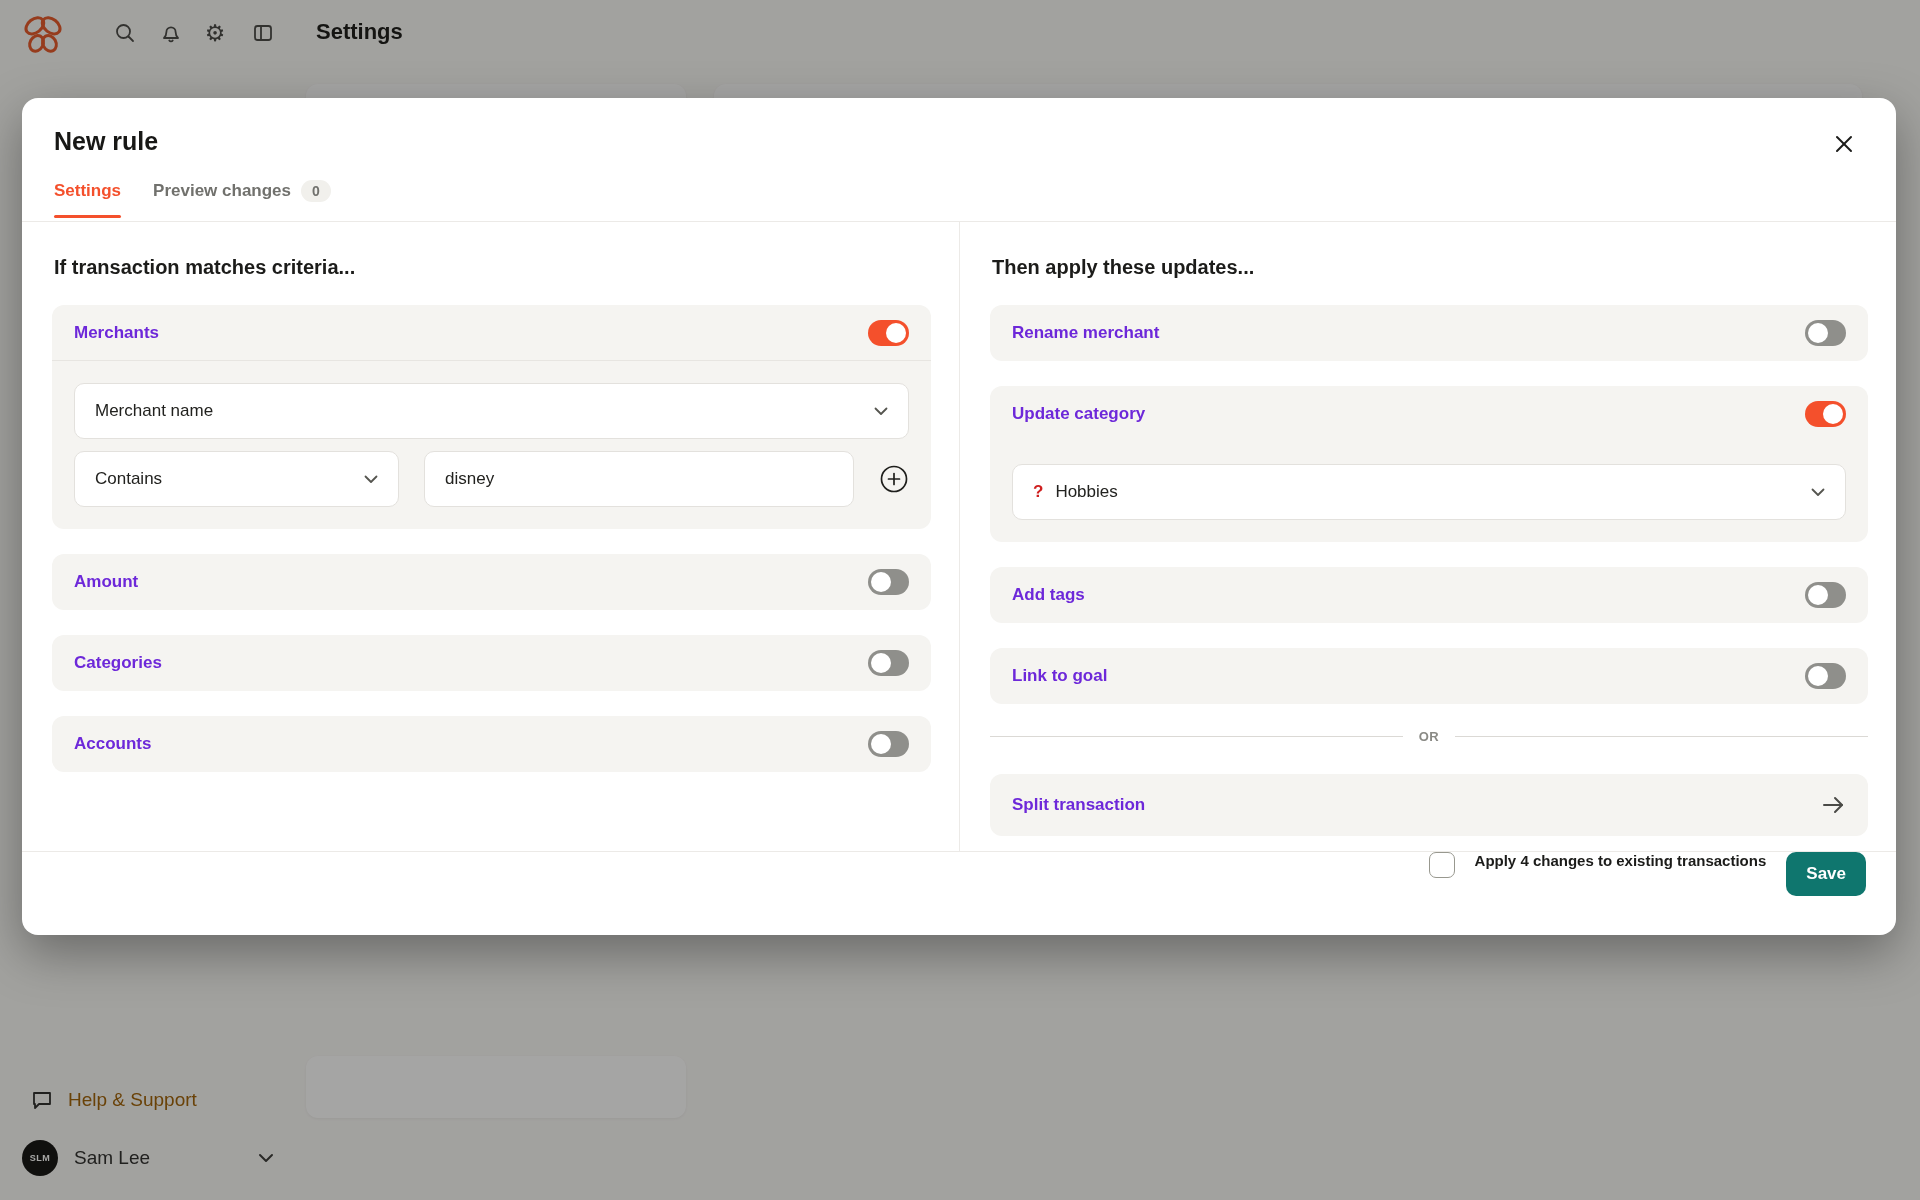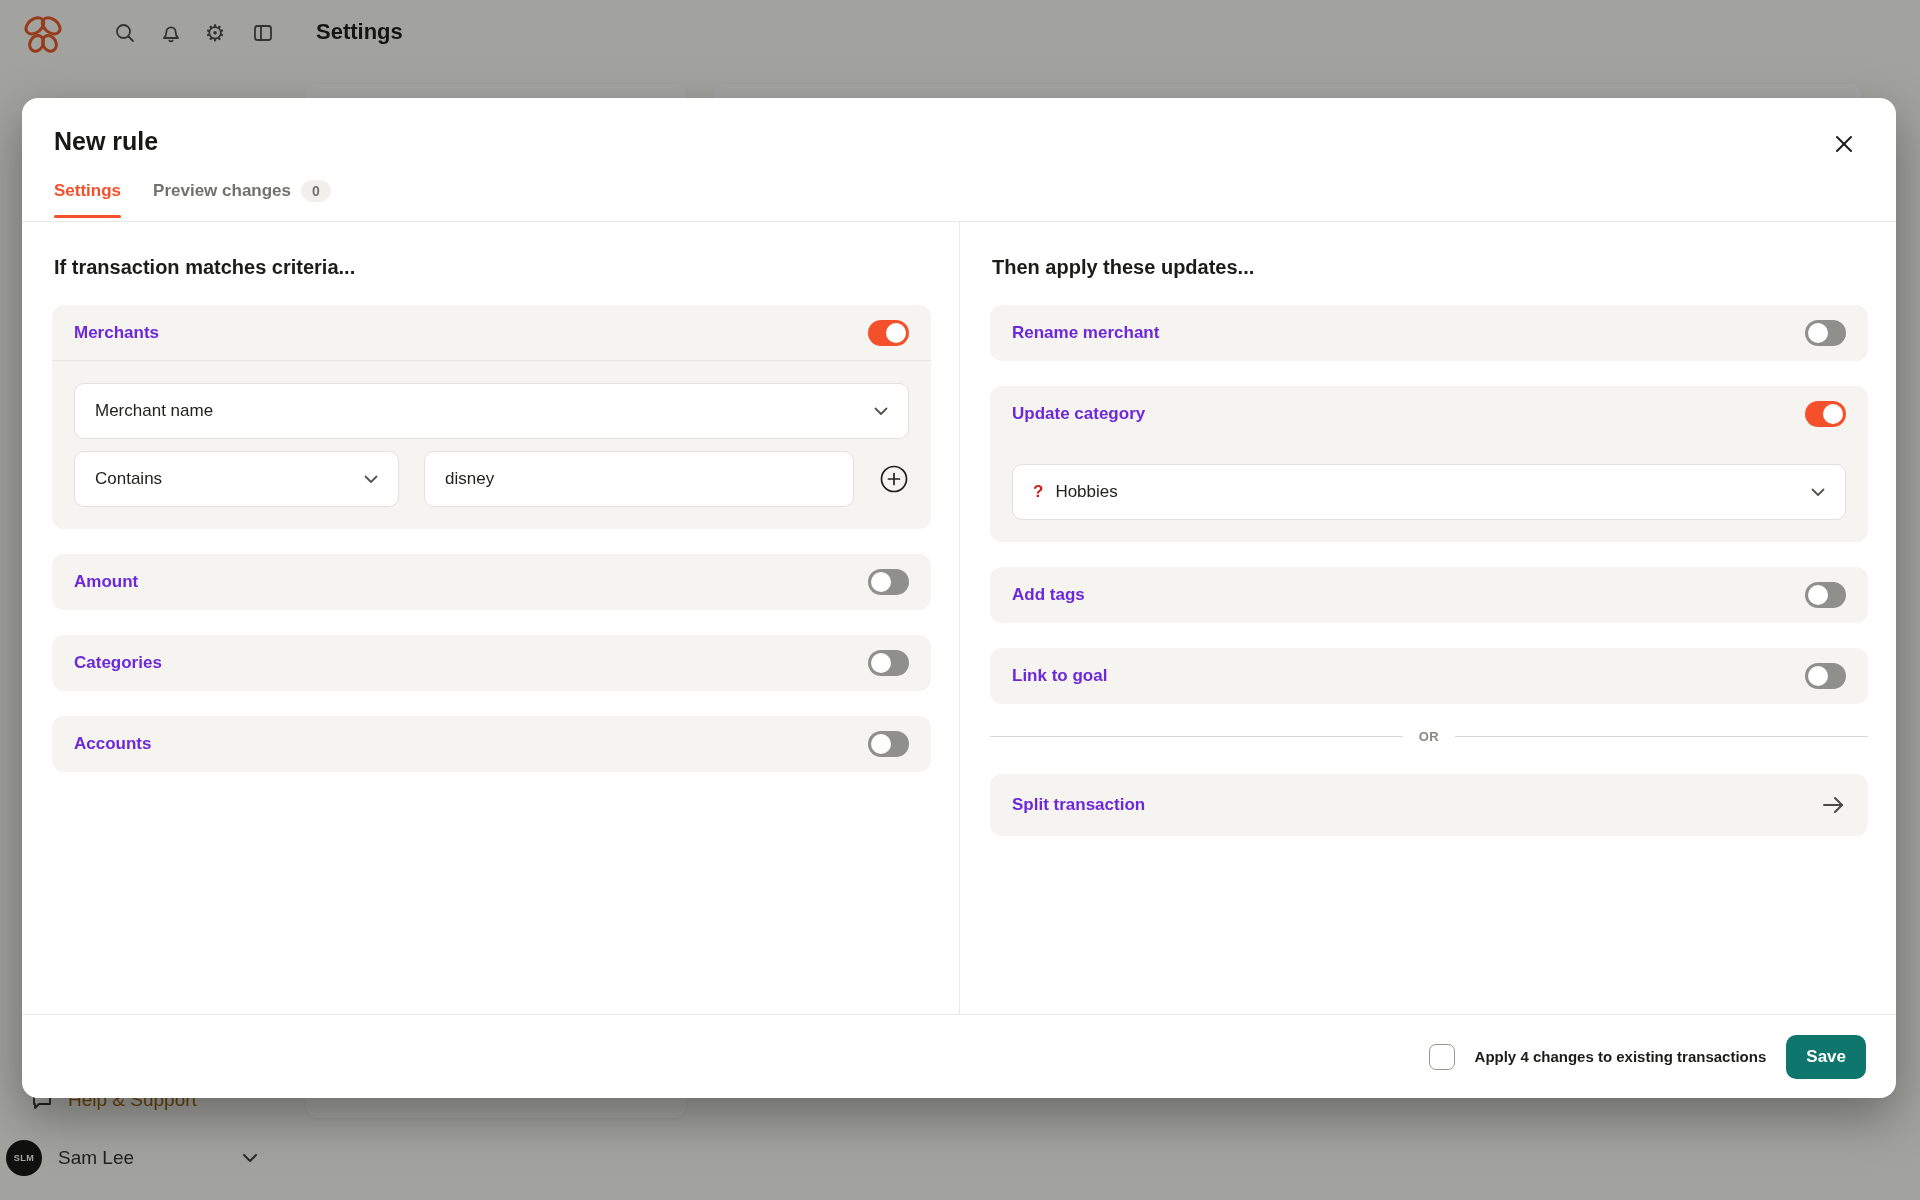--- a/index.html
+++ b/index.html
@@ -13,29 +13,29 @@
   .tb-icon { position:absolute; top:21px; width:24px; height:24px; color:#4a4a47; }
   .tb-search{ left:113px; } .tb-bell{ left:159px; } .tb-gear{ left:203px; font-size:23px; line-height:24px; text-align:center; } .tb-panel{ left:251px; }
   .tb-title { position:absolute; left:316px; top:19px; font-size:22px; font-weight:700; color:#1b1b19; }
 
   .bg-card { position:absolute; background:#ffffff; border-radius:12px; box-shadow:0 1px 3px rgba(0,0,0,.06); }
   .bg-card-a { left:306px; top:84px; width:380px; height:70px; }
   .bg-card-b { left:714px; top:84px; width:1148px; height:70px; }
   .bg-card-c { left:306px; top:1056px; width:380px; height:62px; }
 
   .help-row { position:absolute; left:30px; top:1088px; display:flex; align-items:center; gap:14px; color:#a16207; font-size:19px; font-weight:500; }
-  .user-row { position:absolute; left:6px; top:1140px; display:flex; align-items:center; color:#2f2f2d; font-size:19px; font-weight:500; }
+  .user-row { position:absolute; left:22px; top:1140px; display:flex; align-items:center; color:#2f2f2d; font-size:19px; font-weight:500; }
   .avatar { width:36px; height:36px; border-radius:50%; background:#141412; color:#fff; font-size:9px; font-weight:700; letter-spacing:.5px; display:flex; align-items:center; justify-content:center; margin-right:16px; }
   .user-chev { margin-left:108px; color:#3c3c3a; }
 
   
   .overlay { position:absolute; inset:0; background:rgba(10,10,8,0.37); z-index:5; }
 
   
-  .modal { position:absolute; left:22px; top:98px; width:1874px; height:1000px; background:#ffffff;
+  .modal { position:absolute; left:22px; top:98px; width:1874px; height:837px; background:#ffffff;
            border-radius:16px; z-index:10; display:flex; flex-direction:column; box-shadow:0 18px 50px rgba(0,0,0,.35); overflow:hidden; }
 
   .m-header { position:relative; flex:0 0 124px; padding:26px 32px 0 32px; border-bottom:1px solid #eceae7; }
   .m-title { font-size:25px; font-weight:700; color:#181816; line-height:34px; }
   .m-close { position:absolute; right:34px; top:28px; width:36px; height:36px; display:flex; align-items:center; justify-content:center; cursor:pointer; color:#1c1c1a; }
   .m-tabs { display:flex; align-items:center; gap:32px; margin-top:22px; }
   .m-tab { font-size:17px; font-weight:600; color:#71716d; padding-bottom:16px; position:relative; cursor:pointer; display:flex; align-items:center; gap:10px; }
   .m-tab.active { color:#f4502c; }
   .m-tab.active::after { content:""; position:absolute; left:0; right:0; bottom:-1px; height:3px; background:#f4502c; border-radius:2px; }
   .tab-badge { background:#f1f0ec; color:#71716d; font-size:14px; font-weight:600; padding:3px 11px; border-radius:11px; }
@@ -66,21 +66,21 @@
 
   .cat-q { color:#cf1f1f; font-weight:700; font-size:17px; margin-right:12px; }
 
   .or-divider { display:flex; align-items:center; gap:16px; margin:6px 0 30px 0; }
   .or-divider .line { flex:1; height:1px; background:#dbd9d5; }
   .or-divider .or-text { font-size:13px; font-weight:600; color:#8a8a85; letter-spacing:.5px; }
 
   .split-card { height:62px; }
   .arrow-icon { color:#4a4a47; }
 
-  .m-footer { flex:0 0 84px; border-top:1px solid #eceae7; display:flex; align-items:center; justify-content:flex-end; gap:20px; padding:0 30px; }
+  .m-footer { flex:0 0 84px; border-top:1px solid #eceae7; display:flex; align-items:flex-start; justify-content:flex-end; gap:20px; padding:0 30px; }
   .checkbox { width:26px; height:26px; border:1.5px solid #98988f; border-radius:7px; background:#fff; cursor:pointer; }
   .footer-label { font-size:15px; font-weight:700; color:#1c1c1a; }
   .save-btn { background:#0f766e; color:#fff; border:none; border-radius:10px; height:44px; padding:0 20px; font-size:17px; font-weight:600; cursor:pointer; font-family:"Liberation Sans",sans-serif; }
 </style>
 </head>
 <body>
 
 <div id="screen">
 
   <div class="topbar">

